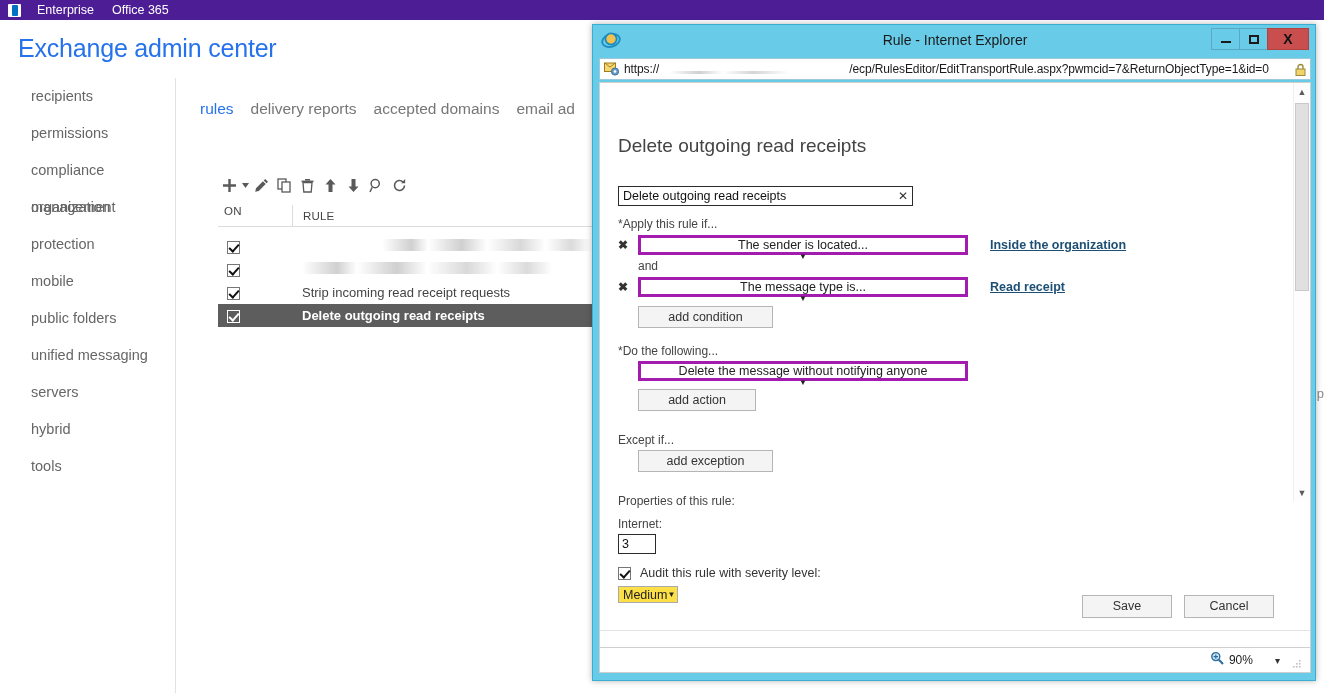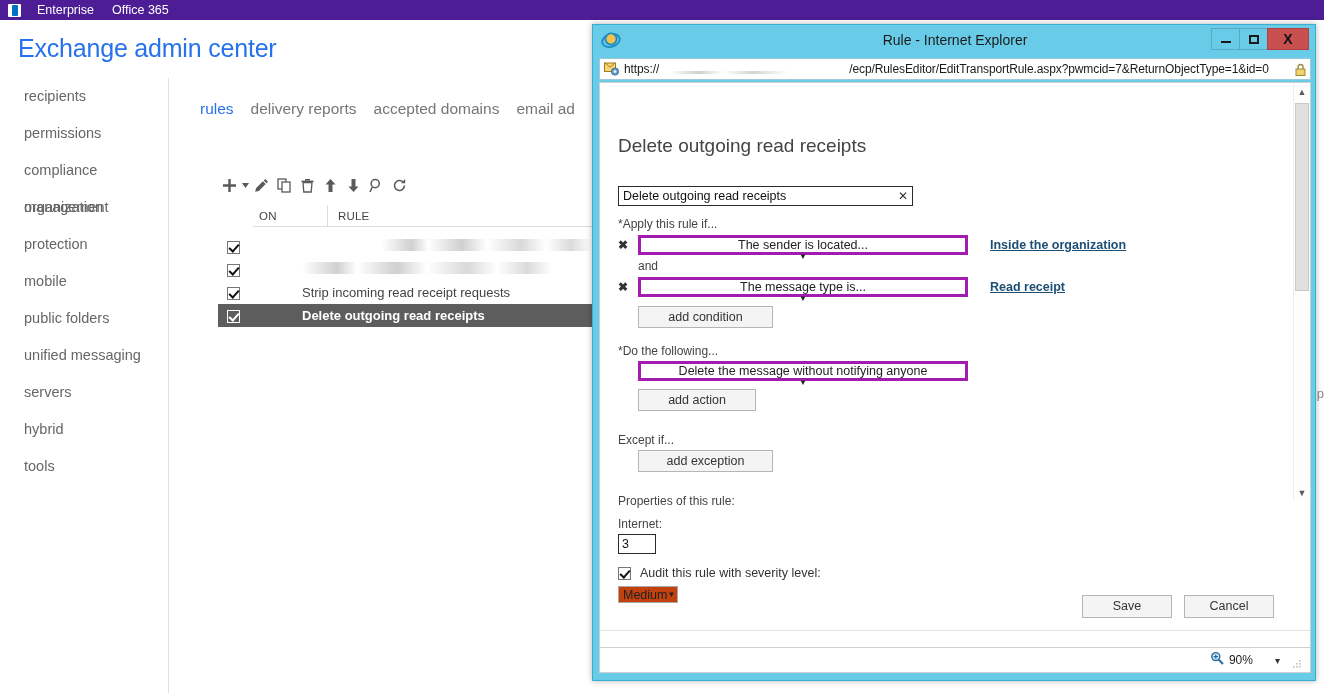--- a/index.html
+++ b/index.html
@@ -34,21 +34,21 @@
 
   
   .eac { position: absolute; left: 0; top: 20px; width: 1324px; height: 673px; background: #fff; }
   .eac-title {
     position: absolute; left: 18px; top: 14px;
     font-size: 25px; color: #2672ec; font-weight: 400; letter-spacing: -.2px;
   }
 
   
   .leftnav {
-    position: absolute; left: 5px; top: 58px; width: 164px; height: 615px;
+    position: absolute; left: 12px; top: 58px; width: 164px; height: 615px;
     border-right: 1px solid #e1e1e1; background: #fff;
   }
   .nav-item {
     height: 37px; line-height: 37px; padding-left: 19px;
     font-size: 14.5px; color: #666; cursor: pointer; font-weight: 300;
   }
   .nav-item.selected { background: #ededed; color: #2672ec; }
 
   
   .tabrow {
@@ -66,22 +66,22 @@
   .tbi {
     width: 23px; height: 24px; display: flex; align-items: center; justify-content: center;
     cursor: pointer; color: #5a5a5a;
   }
   .tbi svg { display: block; }
   .tbi-caret { width: 9px; height: 24px; display:flex; align-items:center; justify-content:center; cursor:pointer;}
 
   
   .ruletable { position: absolute; left: 218px; top: 185px; width: 374px; }
   .rt-head {
-    display: flex; height: 22px; align-items: center;
-    border-bottom: 1px solid #dcdcdc; font-size: 11.5px; color: #444; letter-spacing: .2px; margin-left: 35px;
+    display: flex; height: 22px; align-items: flex-start;
+    border-bottom: 1px solid #dcdcdc; font-size: 11.5px; color: #444; letter-spacing: .2px;
   }
   .rt-head .c-on { width: 74px; padding-left: 6px; }
   .rt-head .c-rule { flex: 1; padding-left: 10px; border-left: 1px solid #dcdcdc; height:22px; line-height:22px;}
   .rt-row { display: flex; height: 23px; align-items: center; font-size: 13px; color: #444; cursor: pointer; }
   .rt-row.selected { background: #5d5d5d; color: #fff; font-weight: bold; }
   .rt-row .c-on { width: 74px; padding-left: 9px; }
   .rt-row .c-rule { flex: 1; padding-left: 10px; }
   .cbx {
     width: 13px; height: 13px; border: 1px solid #767676; background: #fff;
     display: inline-block; position: relative; vertical-align: middle;
@@ -202,21 +202,21 @@
   }
   .spacer-8 { height: 8px; }
   .numfield {
     width: 38px; height: 20px; border: 1px solid #2b2b2b; background: #fff;
     display: flex; align-items: center; padding: 0 3px; font-size: 12.5px; color: #111;
   }
   .chkrow { display: flex; align-items: center; margin-top: 12px; }
   .chkrow .cbx { margin-right: 9px; }
   .chkrow .t { font-size: 12.5px; color: #333; }
   .minidd {
-    margin-top: 6px; width: 60px; height: 17px; border: 1px solid #aaa; background: #c2410c;
+    margin-top: 6px; width: 60px; height: 17px; border: 1px solid #aaa; background: #fde047;
     display: flex; align-items: center; padding: 0 4px; font-size: 12.5px; color: #222;
     overflow: hidden;
   }
   .minidd .val { flex: 1; }
 
   
   .dlg-scroll {
     position: absolute; right: 1px; top: 0px; width: 16px; height: 418px;
     background: #fdfdfd; border-left: 1px solid #efefef;
   }

